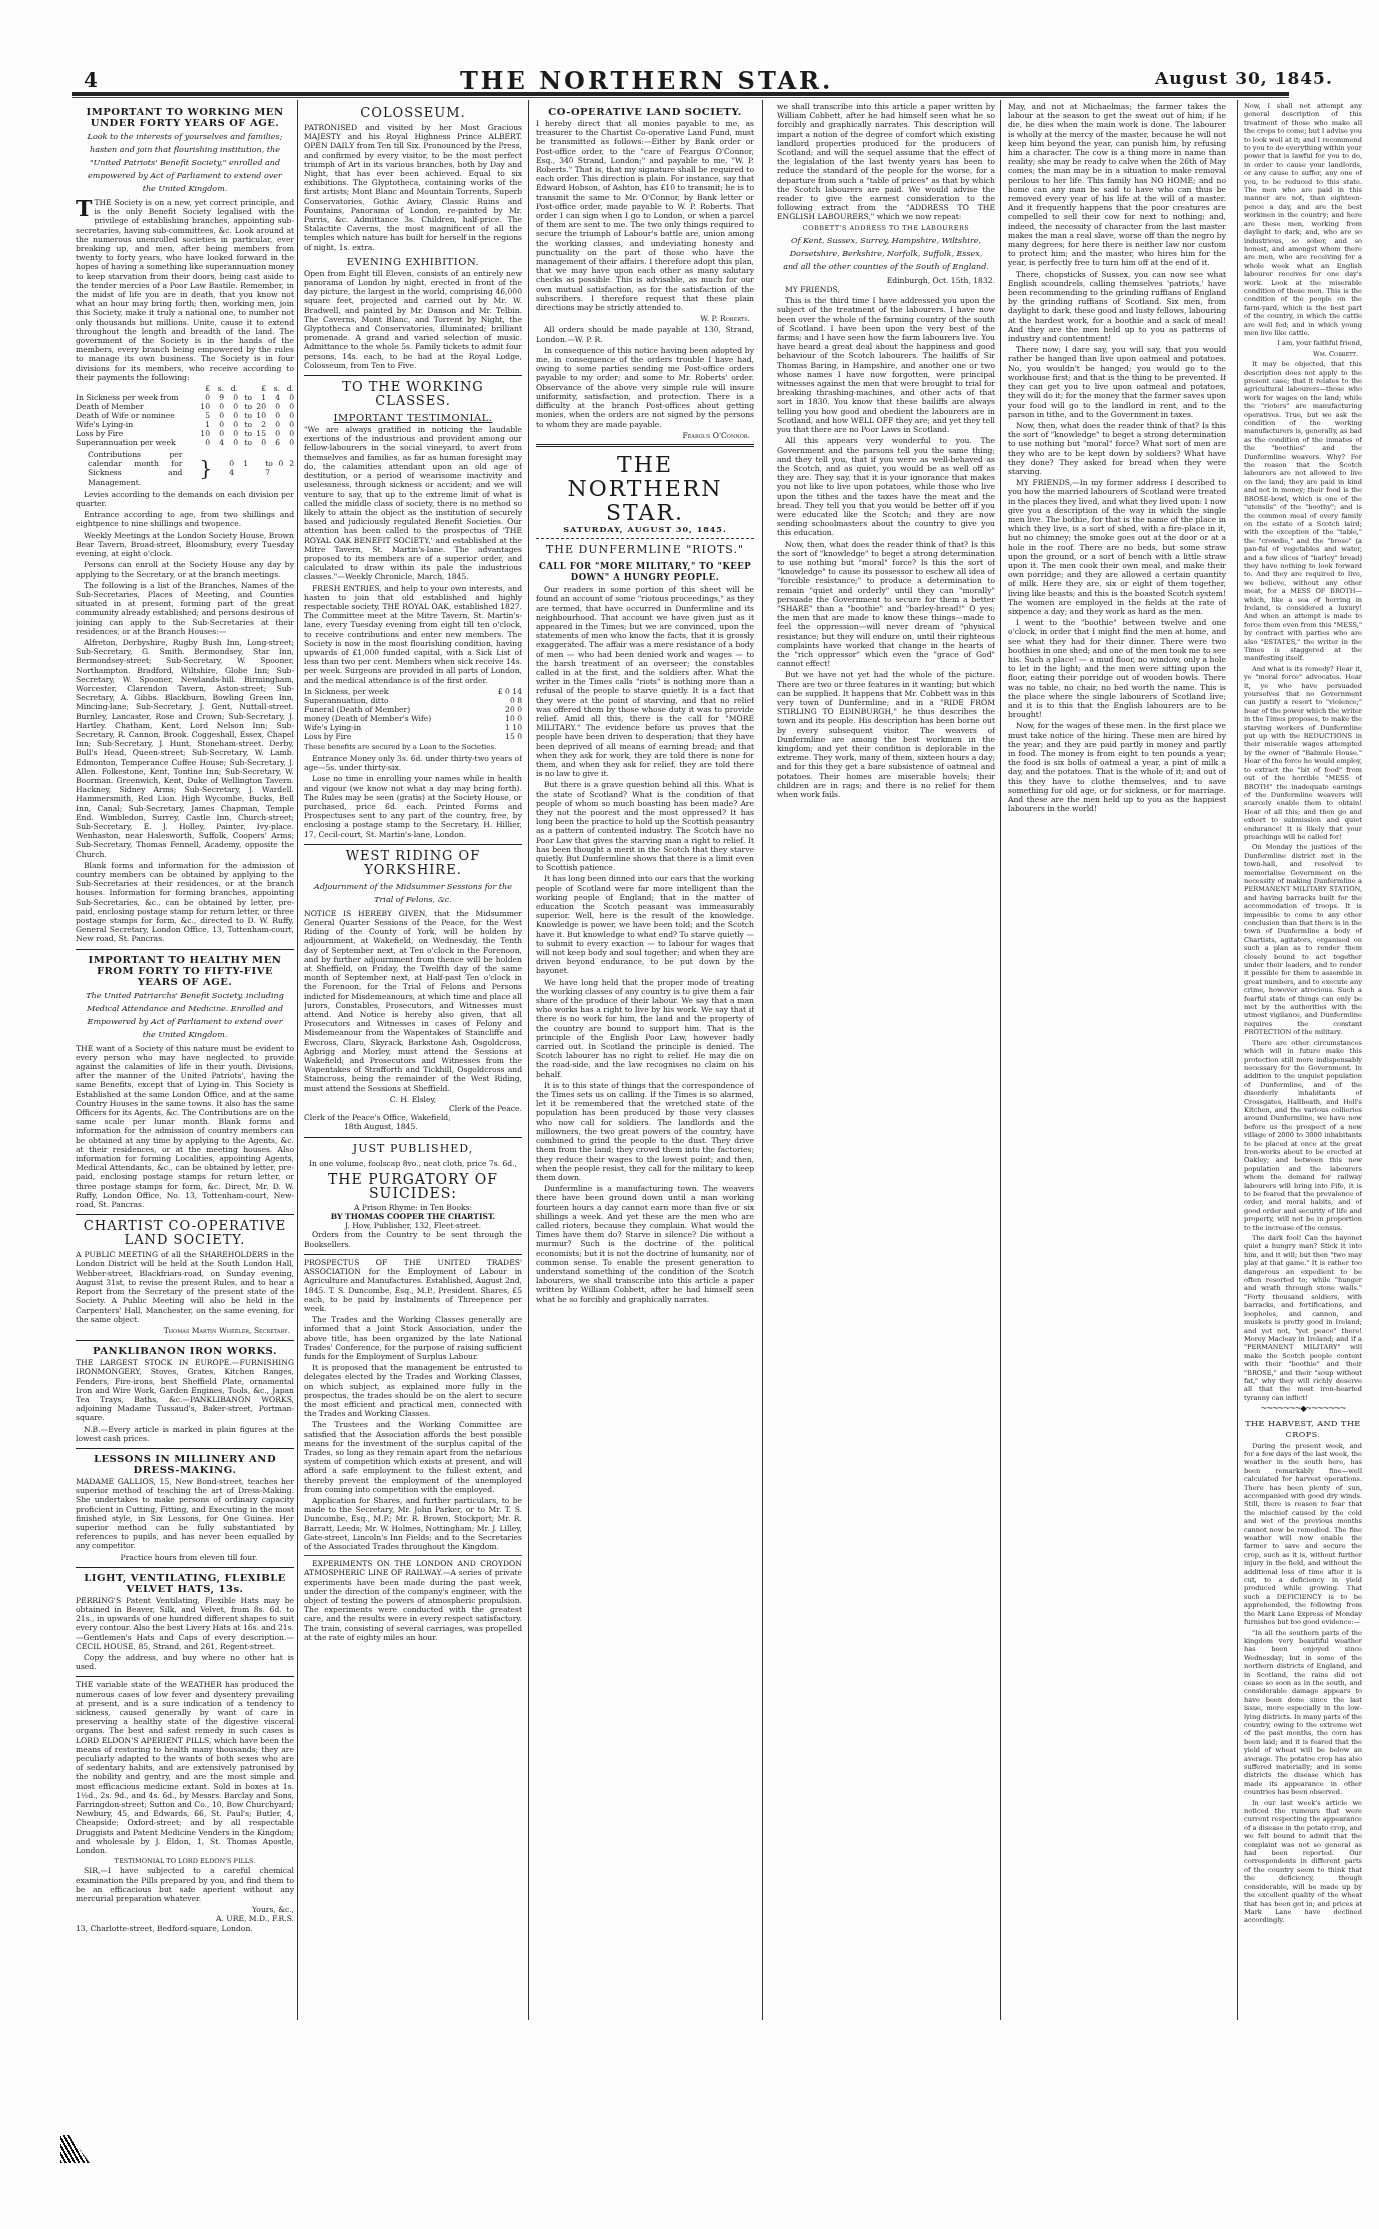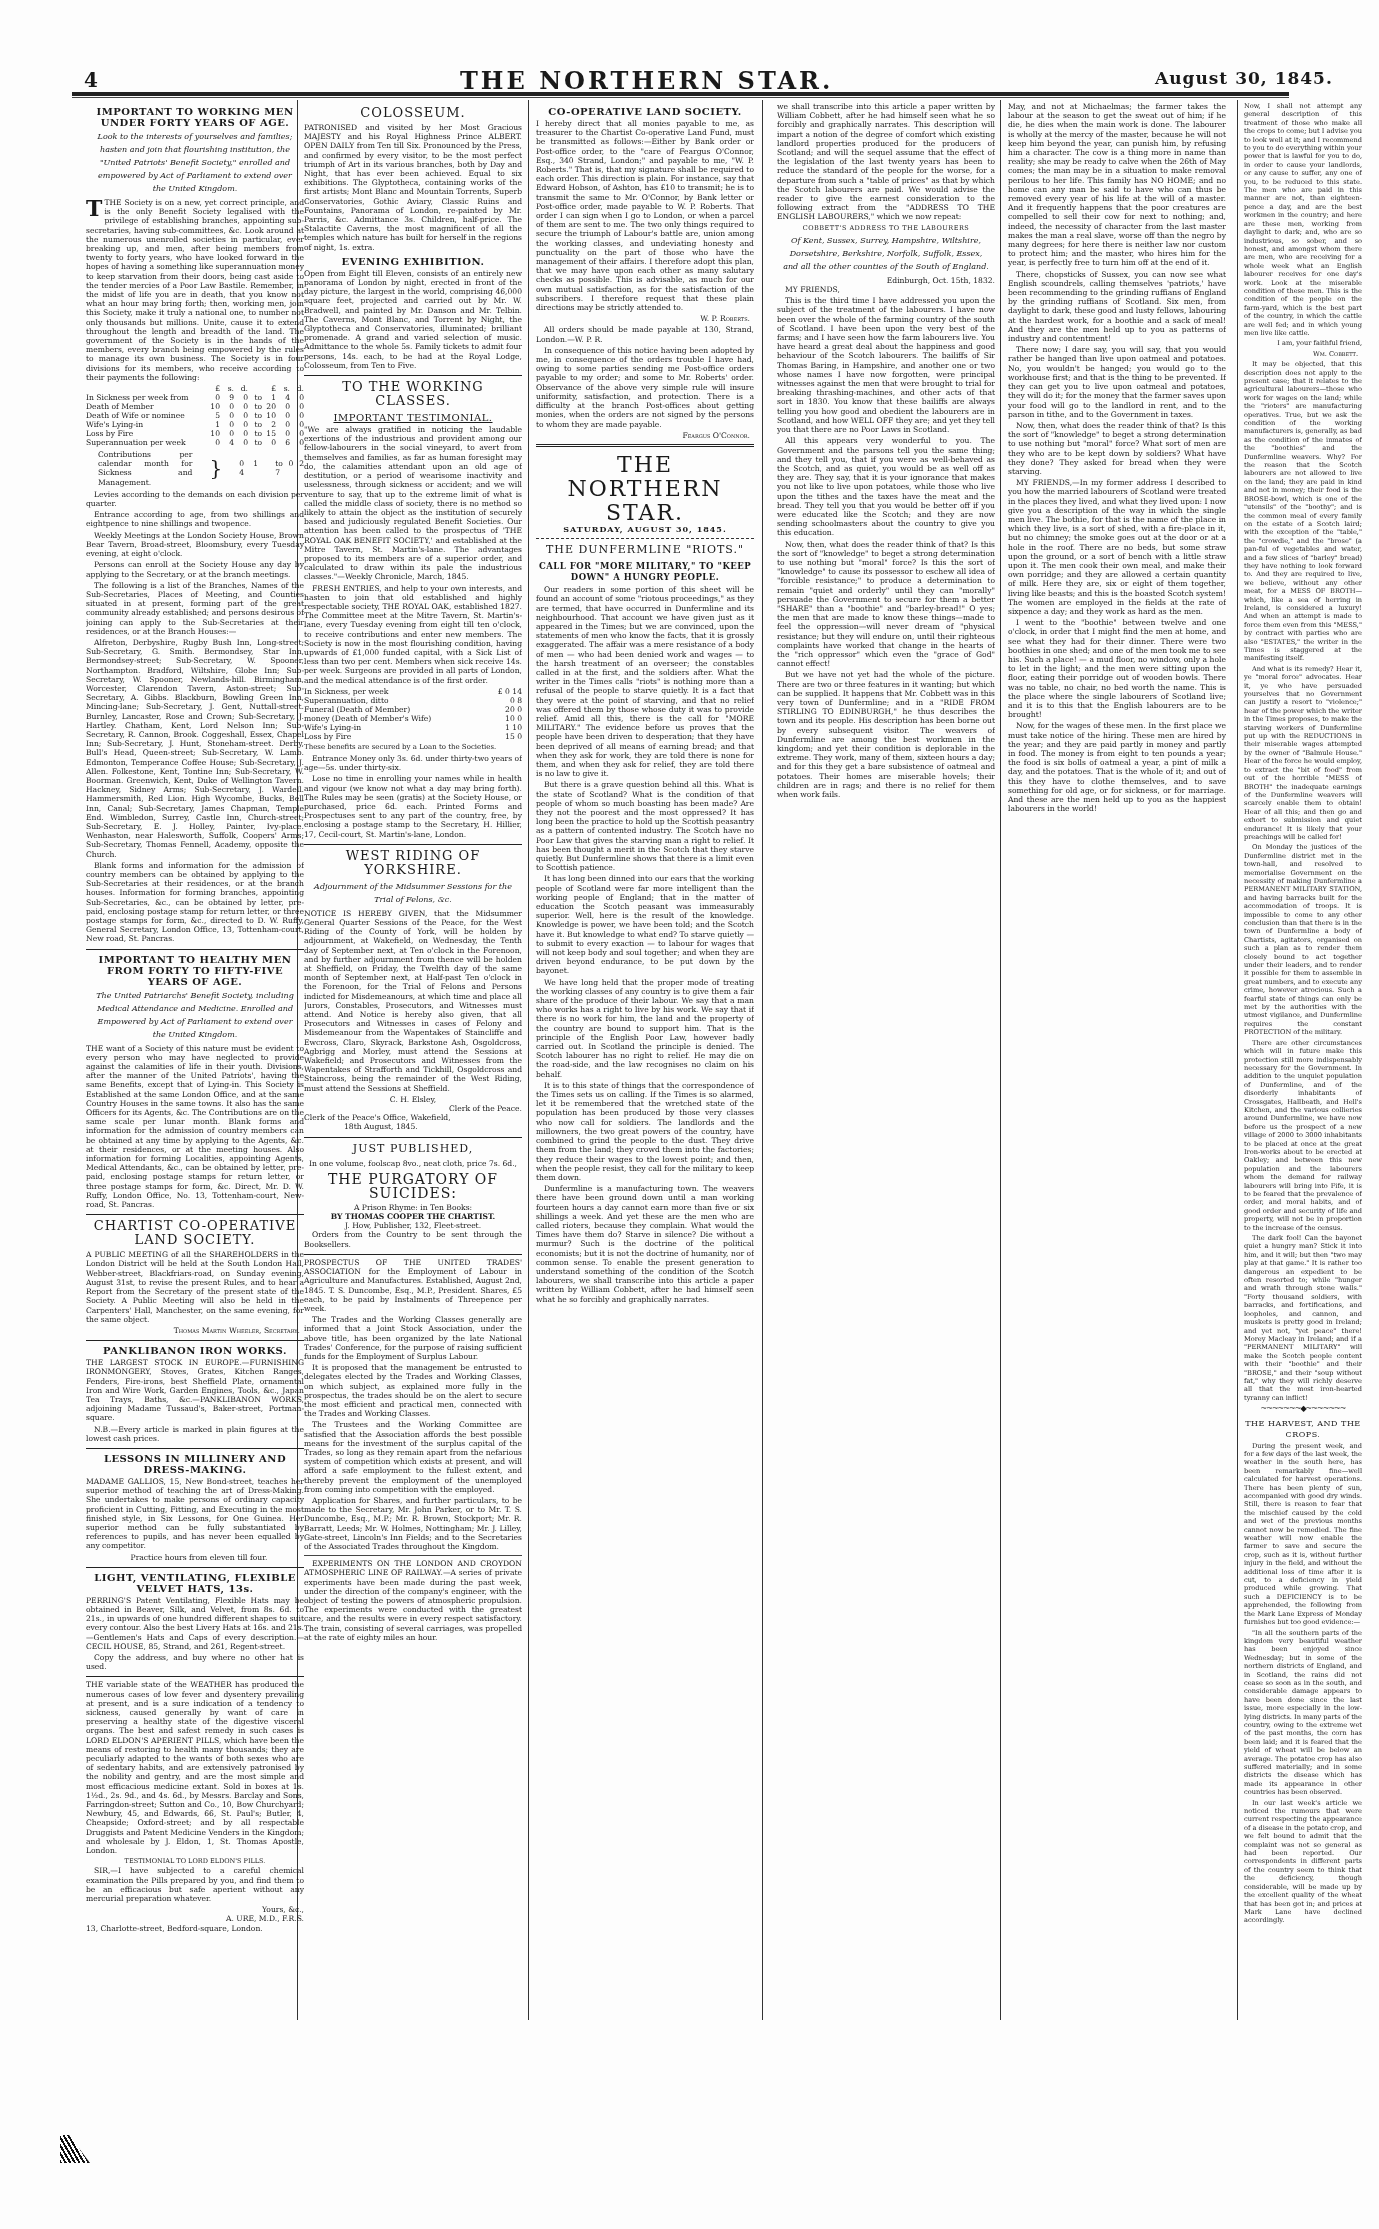--- a/index.html
+++ b/index.html
@@ -41,21 +41,21 @@
 <div class="date-right">August 30, 1845.</div>
 <div class="top-rule"></div>
 <div class="top-rule2"></div>
 
 <div class="vrule" style="left:297px;height:1920px;"></div>
 <div class="vrule" style="left:528px;height:1920px;"></div>
 <div class="vrule" style="left:762px;height:1920px;"></div>
 <div class="vrule" style="left:1000px;height:1920px;"></div>
 <div class="vrule" style="left:1237px;height:1920px;"></div>
 
-<div class="col" style="left:86px;height:2020px;">
+<div class="col" style="left:76px;height:2020px;">
   <div class="hd">IMPORTANT TO WORKING MEN UNDER FORTY YEARS OF AGE.</div>
   <div class="sub">Look to the interests of yourselves and families; hasten and join that flourishing institution, the "United Patriots' Benefit Society," enrolled and empowered by Act of Parliament to extend over the United Kingdom.</div>
   <p class="noind"><span class="drop">T</span><span>THE Society is on a new, yet correct principle, and is the only Benefit Society legalised with the privilege of establishing branches, appointing sub-secretaries, having sub-committees, &amp;c. Look around at the numerous unenrolled societies in particular, ever breaking up, and men, after being members from twenty to forty years, who have looked forward in the hopes of having a something like superannuation money to keep starvation from their doors, being cast aside to the tender mercies of a Poor Law Bastile. Remember, in the midst of life you are in death, that you know not what an hour may bring forth; then, working men, join this Society, make it truly a national one, to number not only thousands but millions. Unite, cause it to extend throughout the length and breadth of the land. The government of the Society is in the hands of the members, every branch being empowered by the rules to manage its own business. The Society is in four divisions for its members, who receive according to their payments the following:</span></p>
   <table class="fees">
     <tbody>
         <tr>
           <td></td>
           <td class="n">£</td>
           <td class="n">s.</td>
           <td class="n">d.</td>
@@ -165,21 +165,21 @@
   <p>SIR,—I have subjected to a careful chemical examination the Pills prepared by you, and find them to be an efficacious but safe aperient without any mercurial preparation whatever.</p>
   <div class="right">Yours, &amp;c.,</div>
   <div class="right">A. URE, M.D., F.R.S.</div>
   <div>13, Charlotte-street, Bedford-square, London.</div>
 </div>
 <div class="stamp-mark"></div>
 
 <div class="col" style="left:304px;height:1920px;">
   <div class="hd-big">COLOSSEUM.</div>
   <p class="noind">PATRONISED and visited by her Most Gracious MAJESTY and his Royal Highness Prince ALBERT. OPEN DAILY from Ten till Six. Pronounced by the Press, and confirmed by every visitor, to be the most perfect triumph of Art in its various branches, both by Day and Night, that has ever been achieved. Equal to six exhibitions. The Glyptotheca, containing works of the first artists; Mont Blanc and Mountain Torrents, Superb Conservatories, Gothic Aviary, Classic Ruins and Fountains, Panorama of London, re-painted by Mr. Parris, &amp;c. Admittance 3s. Children, half-price. The Stalactite Caverns, the most magnificent of all the temples which nature has built for herself in the regions of night, 1s. extra.</p>
-  <div class="hd" style="font-weight:bold;">EVENING EXHIBITION.</div>
+  <div class="hd" style="font-weight:normal;">EVENING EXHIBITION.</div>
   <p class="noind">Open from Eight till Eleven, consists of an entirely new panorama of London by night, erected in front of the day picture, the largest in the world, comprising 46,000 square feet, projected and carried out by Mr. W. Bradwell, and painted by Mr. Danson and Mr. Telbin. The Caverns, Mont Blanc, and Torrent by Night, the Glyptotheca and Conservatories, illuminated; brilliant promenade. A grand and varied selection of music. Admittance to the whole 5s. Family tickets to admit four persons, 14s. each, to be had at the Royal Lodge, Colosseum, from Ten to Five.</p>
   <div class="hr"></div>
   <div class="hd-big">TO THE WORKING CLASSES.</div>
   <div class="hd" style="font-weight:normal;text-decoration:underline;">IMPORTANT TESTIMONIAL.</div>
   <p class="noind">"We are always gratified in noticing the laudable exertions of the industrious and provident among our fellow-labourers in the social vineyard, to avert from themselves and families, as far as human foresight may do, the calamities attendant upon an old age of destitution, or a period of wearisome inactivity and uselessness, through sickness or accident; and we will venture to say, that up to the extreme limit of what is called the middle class of society, there is no method so likely to attain the object as the institution of securely based and judiciously regulated Benefit Societies. Our attention has been called to the prospectus of 'THE ROYAL OAK BENEFIT SOCIETY,' and established at the Mitre Tavern, St. Martin's-lane. The advantages proposed to its members are of a superior order, and calculated to draw within its pale the industrious classes."—Weekly Chronicle, March, 1845.</p>
   <p>FRESH ENTRIES, and help to your own interests, and hasten to join that old established and highly respectable society, THE ROYAL OAK, established 1827. The Committee meet at the Mitre Tavern, St. Martin's-lane, every Tuesday evening from eight till ten o'clock, to receive contributions and enter new members. The Society is now in the most flourishing condition, having upwards of £1,000 funded capital, with a Sick List of less than two per cent. Members when sick receive 14s. per week. Surgeons are provided in all parts of London, and the medical attendance is of the first order.</p>
   <table class="fees">
     <tbody>
         <tr>
           <td>In Sickness, per week</td>

